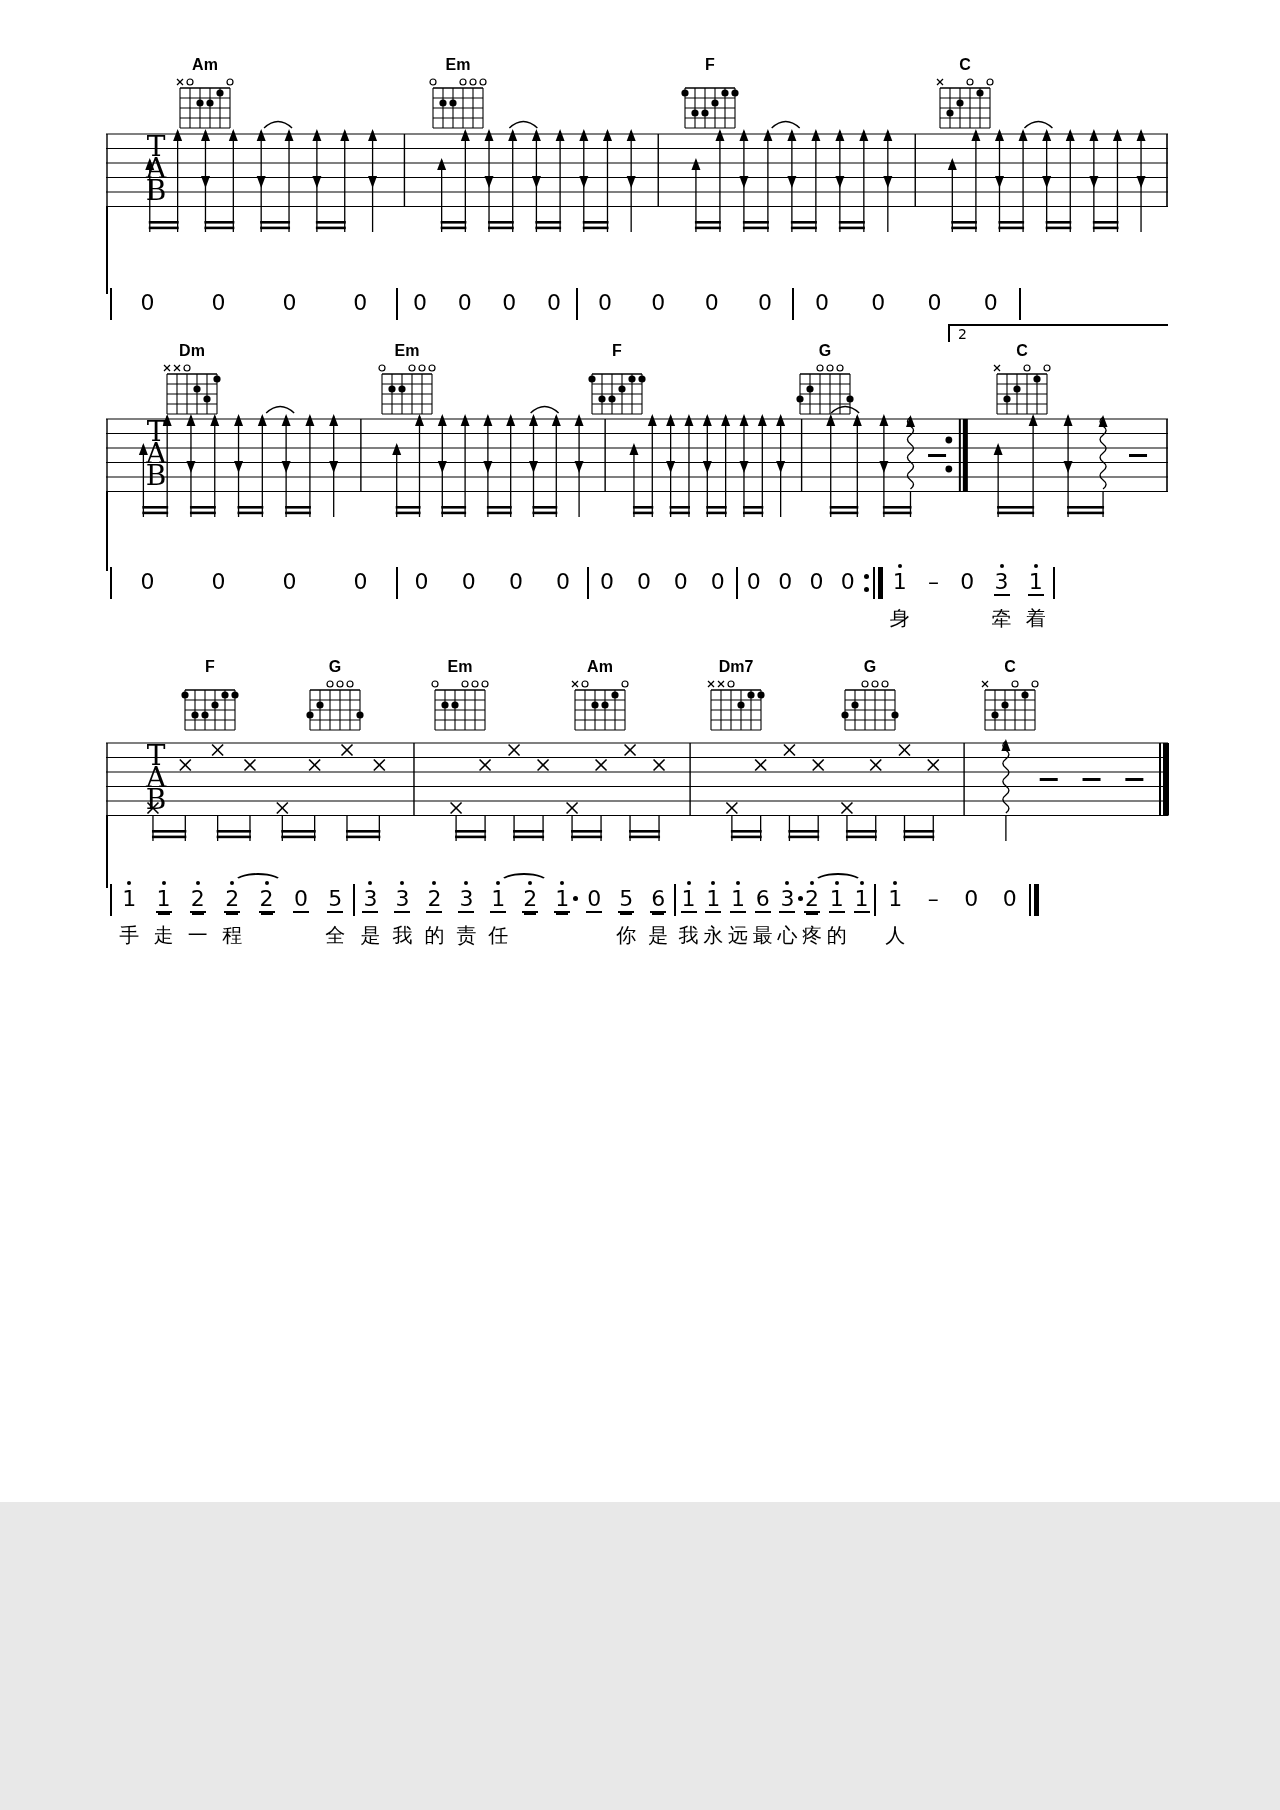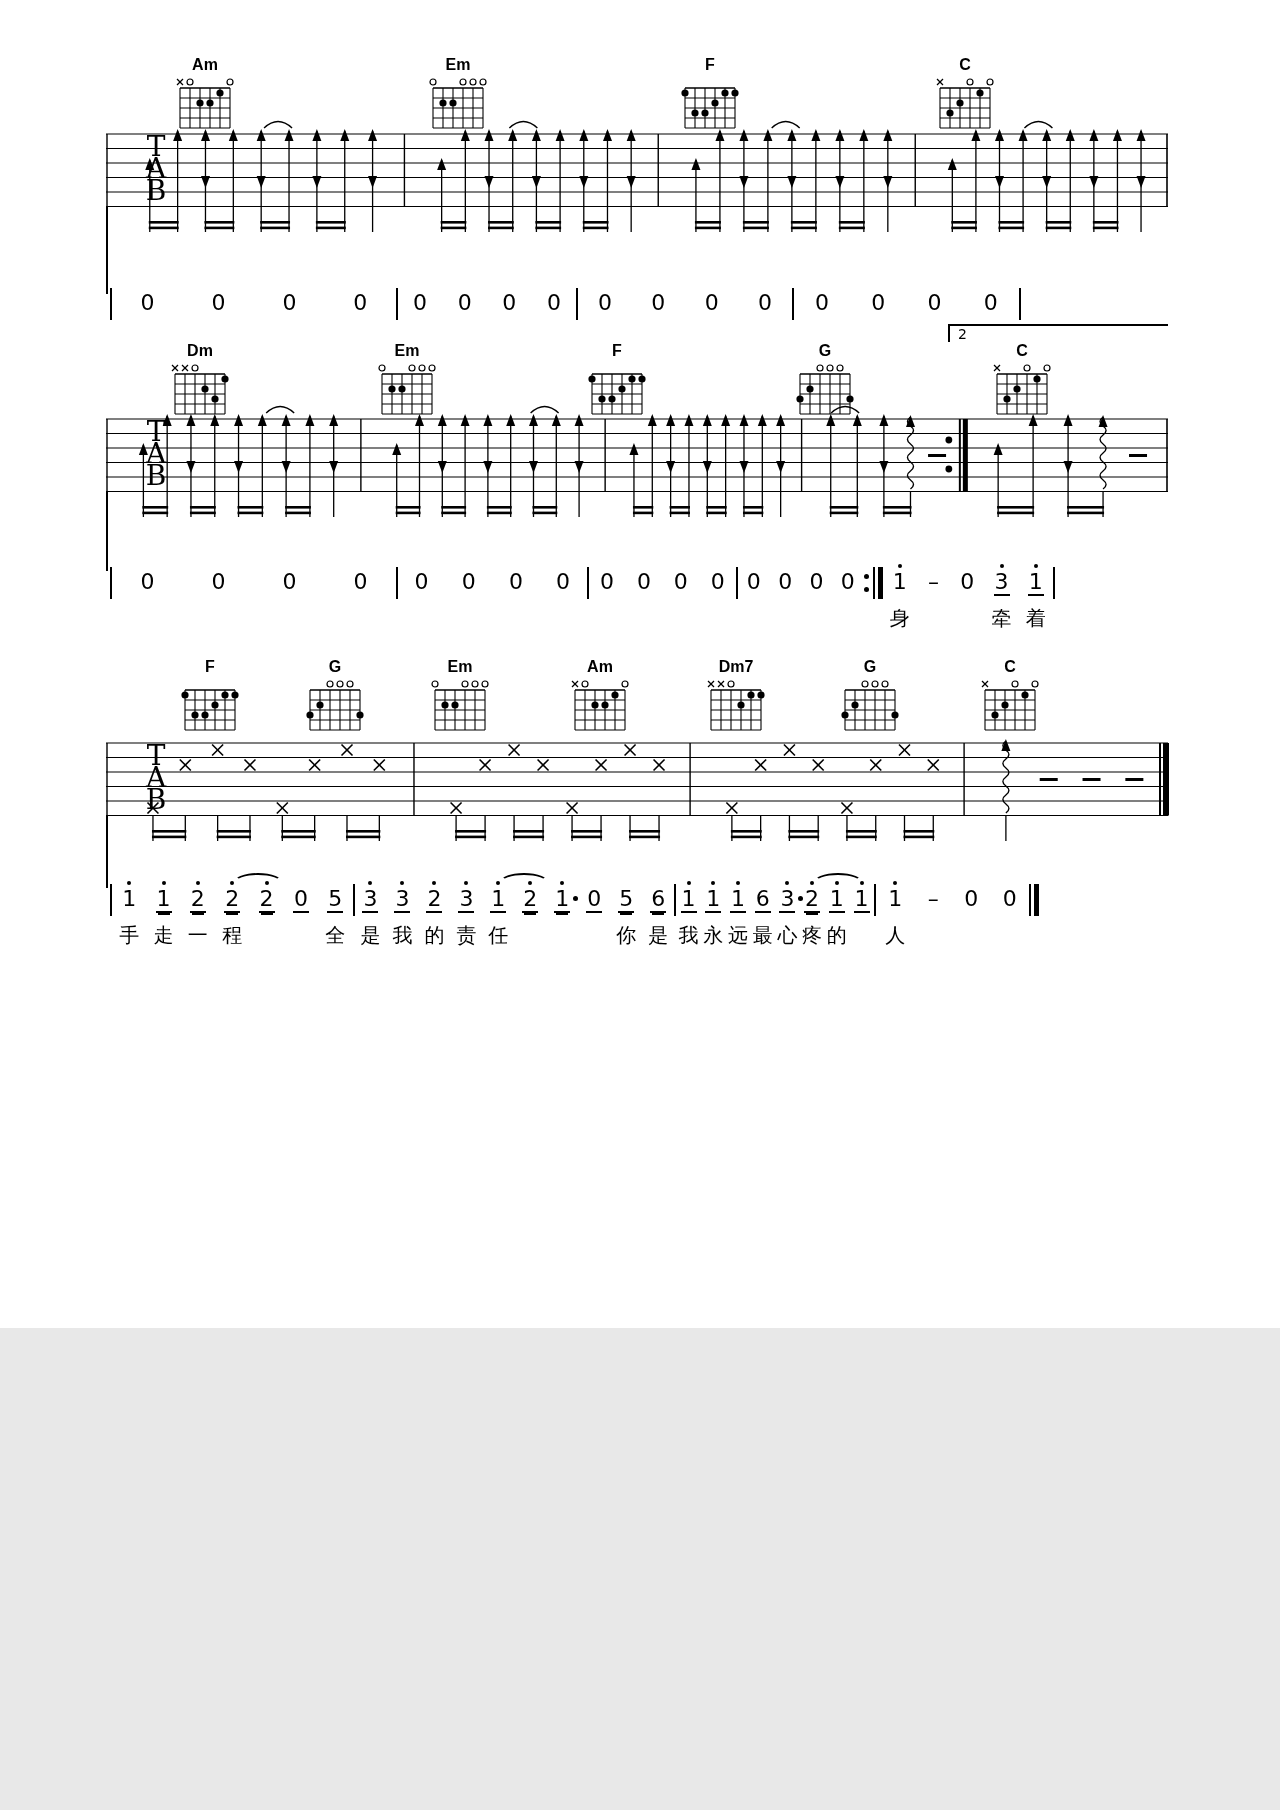--- a/index.html
+++ b/index.html
@@ -1,16 +1,16 @@
 <!DOCTYPE html>
 <html><head>
 <meta charset="utf-8">
 <style>
 html,body{margin:0;padding:0;background:#e8e8e8}
-#page{position:relative;width:1280px;height:1328px;background:#fff;overflow:hidden;
+#page{position:relative;width:1280px;height:1502px;background:#fff;overflow:hidden;
   font-family:"DejaVu Sans",sans-serif;color:#000}
 .chord{position:absolute;width:64px;text-align:center}
 .chord-label{font:700 16px/18px "Liberation Sans",sans-serif;letter-spacing:0}
 .chord svg,.staff-svg{display:block}
 .staff-svg{position:absolute}
 .volta{position:absolute;border-top:2px solid #000;border-left:2px solid #000;height:16px}
 .volta span{display:block;font:14px/15px "DejaVu Sans",sans-serif;padding:1px 0 0 8px}
 .conn{position:absolute;width:2px;background:#000}
 .numrow{position:absolute;display:flex;align-items:flex-start;height:70px}
 .lead,.sep-s{flex:none;width:2px;height:32px;background:#000}
@@ -329,21 +329,21 @@
         </div>
         <span class="sep-s"></span>
         <div class="nmeas" style="width: 225.25px;">
           <span class="note"><span class="nd">0</span></span>
           <span class="note"><span class="nd">0</span></span>
           <span class="note"><span class="nd">0</span></span>
           <span class="note"><span class="nd">0</span></span>
         </div>
         <span class="sep-s"></span>
       </div>
-      <div class="chord" style="left: 168px; top: 342px;">
+      <div class="chord" style="left: 160px; top: 342px;">
         <div class="chord-label">Dm</div>
         <svg width="64" height="58">
           <line x1="4" y1="5" x2="10" y2="11" stroke="#000000" stroke-width="1.3"></line>
           <line x1="4" y1="11" x2="10" y2="5" stroke="#000000" stroke-width="1.3"></line>
           <line x1="14" y1="5" x2="20" y2="11" stroke="#000000" stroke-width="1.3"></line>
           <line x1="14" y1="11" x2="20" y2="5" stroke="#000000" stroke-width="1.3"></line>
           <circle cx="27" cy="8" r="3" fill="none" stroke="#000000" stroke-width="1.2"></circle>
           <line x1="7" y1="14" x2="57" y2="14" stroke="#000000" stroke-width="1.7"></line>
           <line x1="7" y1="24" x2="57" y2="24" stroke="#000000" stroke-width="1.1"></line>
           <line x1="7" y1="34" x2="57" y2="34" stroke="#000000" stroke-width="1.1"></line>

